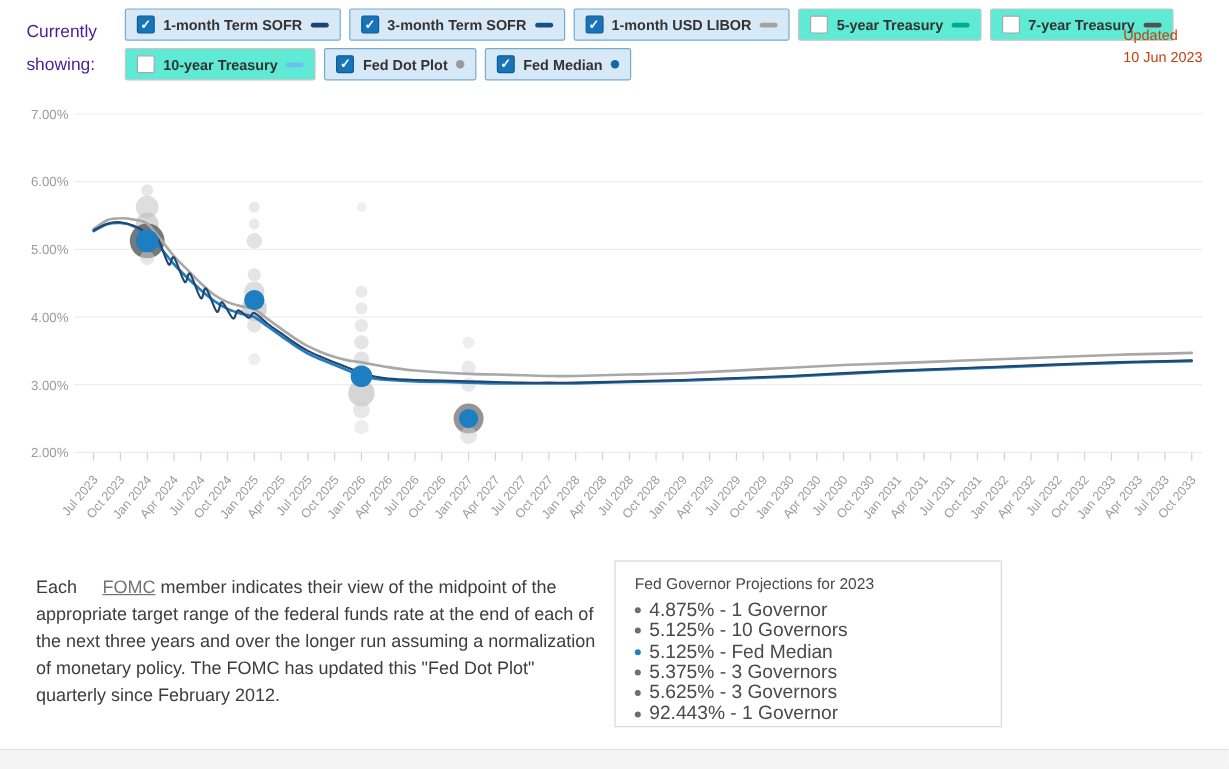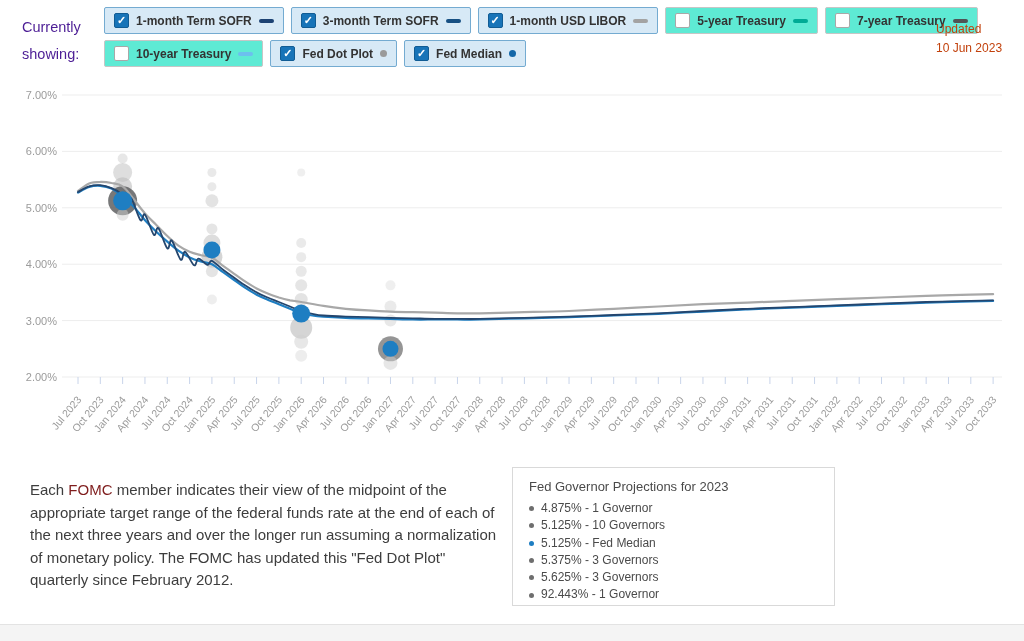--- a/index.html
+++ b/index.html
@@ -16,25 +16,25 @@
   .chip.checked{background:#d7e9f6;border-color:#74abd1;}
   .cb{width:15px;height:15px;border:1px solid #a8a8a8;border-radius:2px;background:#fff;
     display:flex;align-items:center;justify-content:center;font-size:11px;font-weight:700;color:#fff;box-sizing:border-box;flex:none;}
   .chip.checked .cb{background:#1874b8;border-color:#115c94;}
   .lbl{font-size:12px;font-weight:700;color:#333;white-space:nowrap;}
   .dash{width:15px;height:4px;border-radius:2px;flex:none;}
   .dotsw{width:7px;height:7px;border-radius:50%;flex:none;}
   .updated{position:absolute;left:936px;top:20px;font-size:12px;color:#c2410c;line-height:19px;}
   svg.chart{position:absolute;left:0;top:0;}
   .note{position:absolute;left:30px;top:464px;width:468px;font-size:15px;line-height:22.5px;color:#3d3d3d;}
-  .note a{color:#7f1d1d;cursor:pointer;}
+  .note a{color:#737373;text-decoration:underline;cursor:pointer;margin-left:17px;}
   .legendbox{position:absolute;left:512px;top:467px;width:323px;height:139px;border:1px solid #d9d9d9;
     box-sizing:border-box;padding:11px 16px;overflow:hidden;background:#fff;}
   .leg-title{font-size:13px;color:#4a4a4a;margin-bottom:6px;}
-  .leg-item{display:flex;align-items:center;font-size:12px;color:#4a4a4a;line-height:17.3px;}
+  .leg-item{display:flex;align-items:center;font-size:16px;color:#4a4a4a;line-height:17.3px;}
   .leg-b{width:5px;height:5px;border-radius:50%;margin-right:7px;flex:none;}
   .footer-line{position:absolute;left:0;top:624px;width:1024px;height:1px;background:#e3e3e3;}
   .footer-strip{position:absolute;left:0;top:625px;width:1024px;height:16px;background:#f4f4f4;}
 </style>
 </head>
 <body>
 
 <div class="currently">Currently showing:</div>
 
 <div class="chips">

